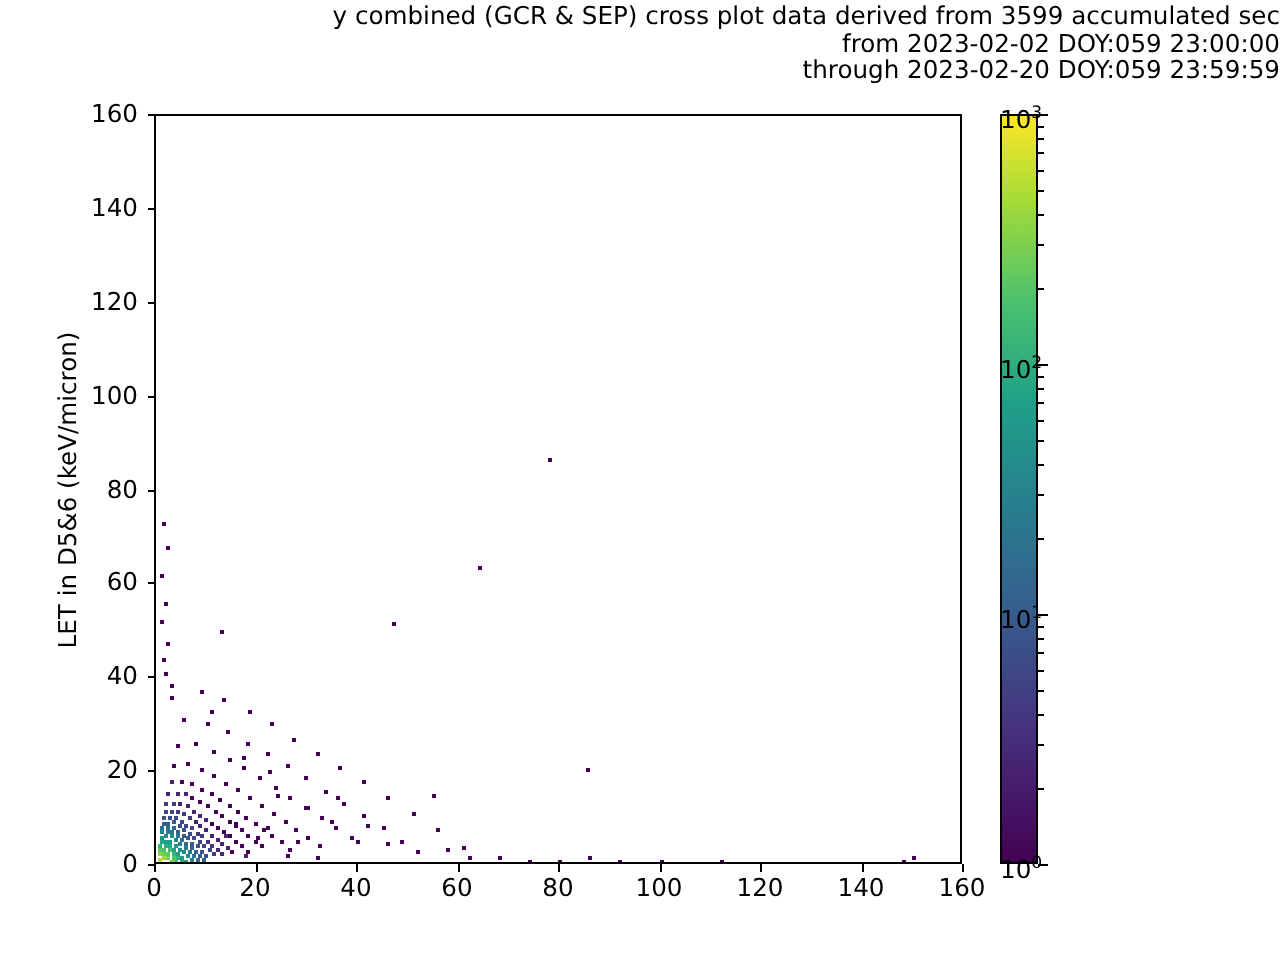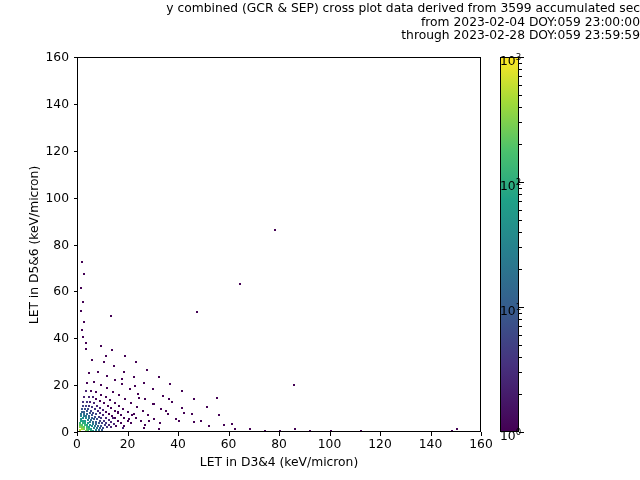--- a/index.html
+++ b/index.html
@@ -171,22 +171,22 @@
     vertical-align: super;
   }
 </style>
 </head>
 <body>
 
 <div id="figure">
 
   <div id="title-block">
     <div id="title-line-1">y combined (GCR &amp; SEP) cross plot data derived from 3599 accumulated sec</div>
-    <div id="title-line-2">from 2023-02-04 DOY:059 23:00:00</div>
-    <div id="title-line-3">through 2023-02-28 DOY:059 23:59:59</div>
+    <div id="title-line-2">from 2023-02-02 DOY:059 23:00:00</div>
+    <div id="title-line-3">through 2023-02-20 DOY:059 23:59:59</div>
   </div>
 
   <div id="axes">
     <div id="plot-area">
         <div class="pt" style="left: 0.2625px; top: 372.828px; background: rgb(253, 231, 37);"></div>
         <div class="pt" style="left: 2.535px; top: 372.828px; background: rgb(220, 227, 38);"></div>
         <div class="pt" style="left: 4.555px; top: 372.594px; background: rgb(172, 219, 49);"></div>
         <div class="pt" style="left: 0.515px; top: 370.719px; background: rgb(189, 223, 38);"></div>
         <div class="pt" style="left: 2.7875px; top: 370.484px; background: rgb(162, 217, 55);"></div>
         <div class="pt" style="left: 5.06px; top: 370.25px; background: rgb(125, 210, 79);"></div>
@@ -447,21 +447,20 @@
       <div class="ticklabel-y" style="top: 385.125px;">20</div>
       <div class="ticklabel-y" style="top: 338.25px;">40</div>
       <div class="ticklabel-y" style="top: 291.375px;">60</div>
       <div class="ticklabel-y" style="top: 244.5px;">80</div>
       <div class="ticklabel-y" style="top: 197.625px;">100</div>
       <div class="ticklabel-y" style="top: 150.75px;">120</div>
       <div class="ticklabel-y" style="top: 103.875px;">140</div>
       <div class="ticklabel-y" style="top: 57px;">160</div>
     </div>
 
-  <div id="xlabel">LET in D3&amp;4 (keV/micron)</div>
   <div id="ylabel">LET in D5&amp;6 (keV/micron)</div>
 
   <div id="cbar"></div>
   <div id="cbar-ticks-holder">
       <div class="cbar-tick-major" style="top: 432px;"></div>
       <div class="cbar-label" style="top: 432px;">10<sup>0</sup></div>
       <div class="cbar-tick-major" style="top: 307px;"></div>
       <div class="cbar-label" style="top: 307px;">10<sup>1</sup></div>
       <div class="cbar-tick-major" style="top: 182px;"></div>
       <div class="cbar-label" style="top: 182px;">10<sup>2</sup></div>

